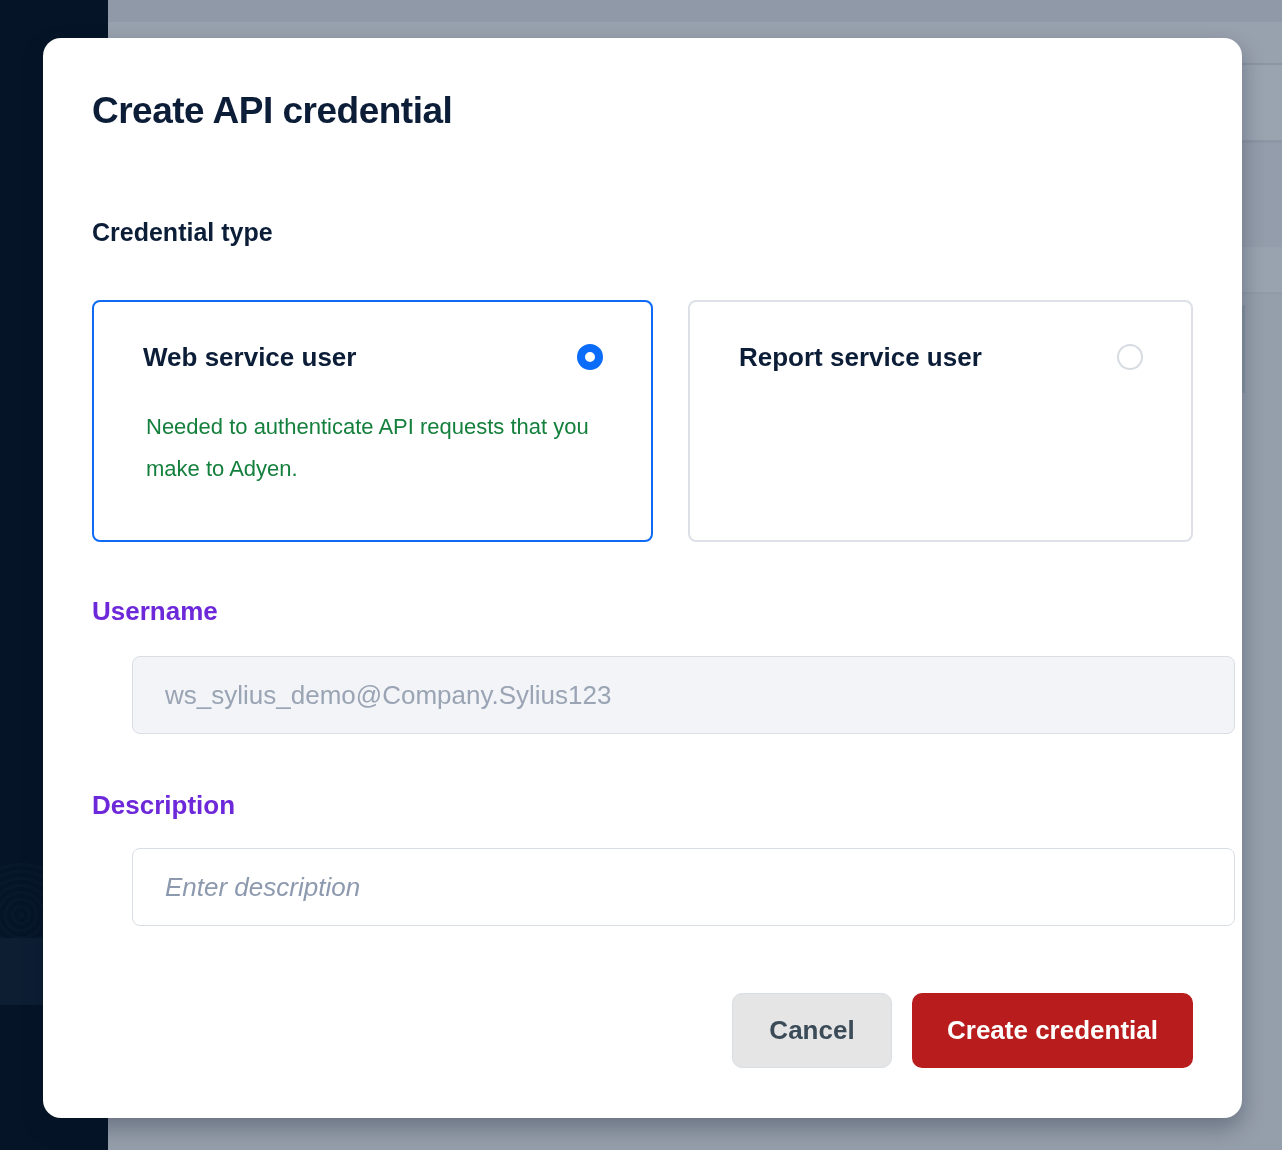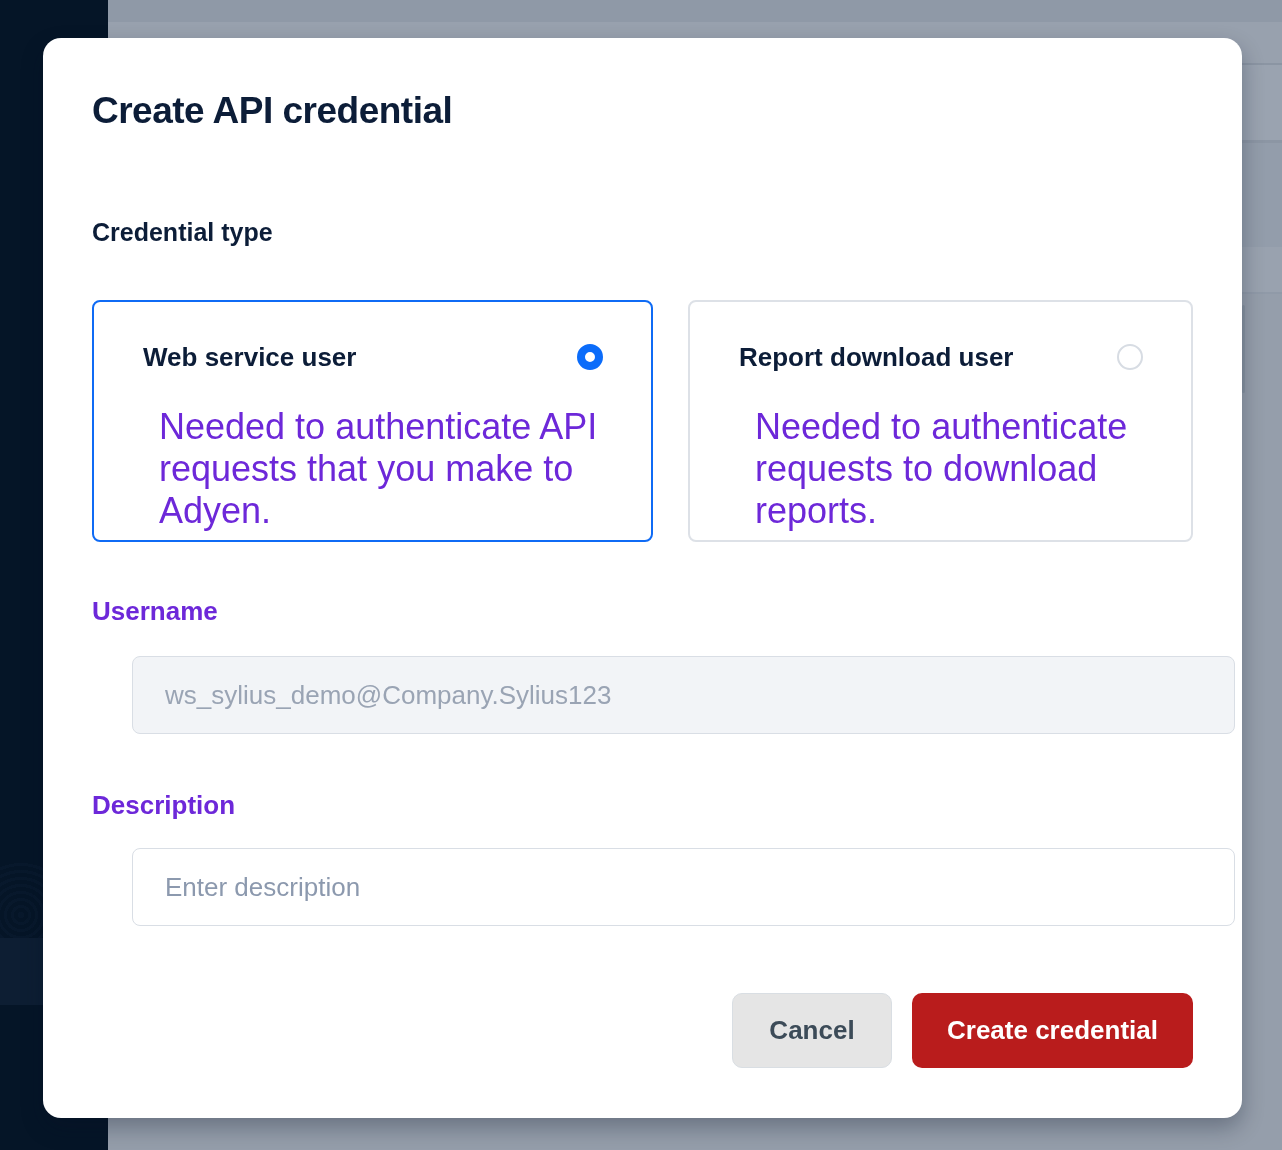--- a/index.html
+++ b/index.html
@@ -61,39 +61,39 @@
   .card-title {
     position:absolute; left:49px; top:40px;
     font-size:26px; font-weight:bold; color:#0c1d38;
   }
   .radio {
     position:absolute; right:48px; top:42px; width:26px; height:26px; border-radius:50%;
   }
   .radio.checked   { background:#ffffff; border:8px solid #0b6cfa; }
   .radio.unchecked { background:#ffffff; border:2px solid #d7dce3; }
   .card-desc {
-    position:absolute; left:65px; top:104px;
-    font-size:36px; line-height:42px; color:#6d28d9; font-weight:normal;
+    position:absolute; left:52px; top:104px;
+    font-size:22px; line-height:42px; color:#15803d; font-weight:normal;
   }
   .card-web .card-desc    { width:445px; }
   .card-report .card-desc { width:415px; }
 
   .field-label { position:absolute; left:49px; font-size:26px; font-weight:bold; color:#6d28d9; }
   .label-username    { top:558px; }
   .label-description { top:752px; }
 
   .text-input {
     position:absolute; left:49px; width:1103px; height:78px;
     border:1px solid #d9dee5; border-radius:8px;
     font-family:"Liberation Sans", sans-serif; font-size:26px; padding:0 32px;
     outline:none;
     margin-left:40px;
   }
   .input-username { top:618px; background:#f2f4f7; color:#9aa4b4; }
-  .input-description { top:810px; background:#ffffff; color:#3b82f6; }
+  .input-description { top:810px; background:#ffffff; color:#3b82f6;font-style:italic; }
   .input-description::placeholder { color:#8c99ae; opacity:1; }
 
   .actions { position:absolute; right:49px; top:955px; display:flex; gap:20px; }
   .btn {
     height:75px; border-radius:10px; font-family:"Liberation Sans", sans-serif;
     font-size:26px; font-weight:bold; cursor:pointer;
     display:flex; align-items:center; justify-content:center;
   }
   .btn-cancel {
     width:160px; background:#e5e5e5; border:1px solid #d9dee3; color:#3c4b58;
@@ -133,23 +133,22 @@
 
     <div class="cards">
 
       <div class="card card-web selected">
         <span class="card-title">Web service user</span>
         <span class="radio checked"></span>
         <p class="card-desc">Needed to authenticate API requests that you make to Adyen.</p>
       </div>
 
       <div class="card card-report">
-        <span class="card-title">Report download user</span>
+        <span class="card-title">Report service user</span>
         <span class="radio unchecked"></span>
-        <p class="card-desc">Needed to authenticate requests to download reports.</p>
       </div>
 
     </div>
 
     <label class="field-label label-username">Username</label>
     <input class="text-input input-username" type="text" readonly="" value="ws_sylius_demo@Company.Sylius123" style="">
 
     <label class="field-label label-description">Description</label>
     <input class="text-input input-description" type="text" placeholder="Enter description" style="">
 

